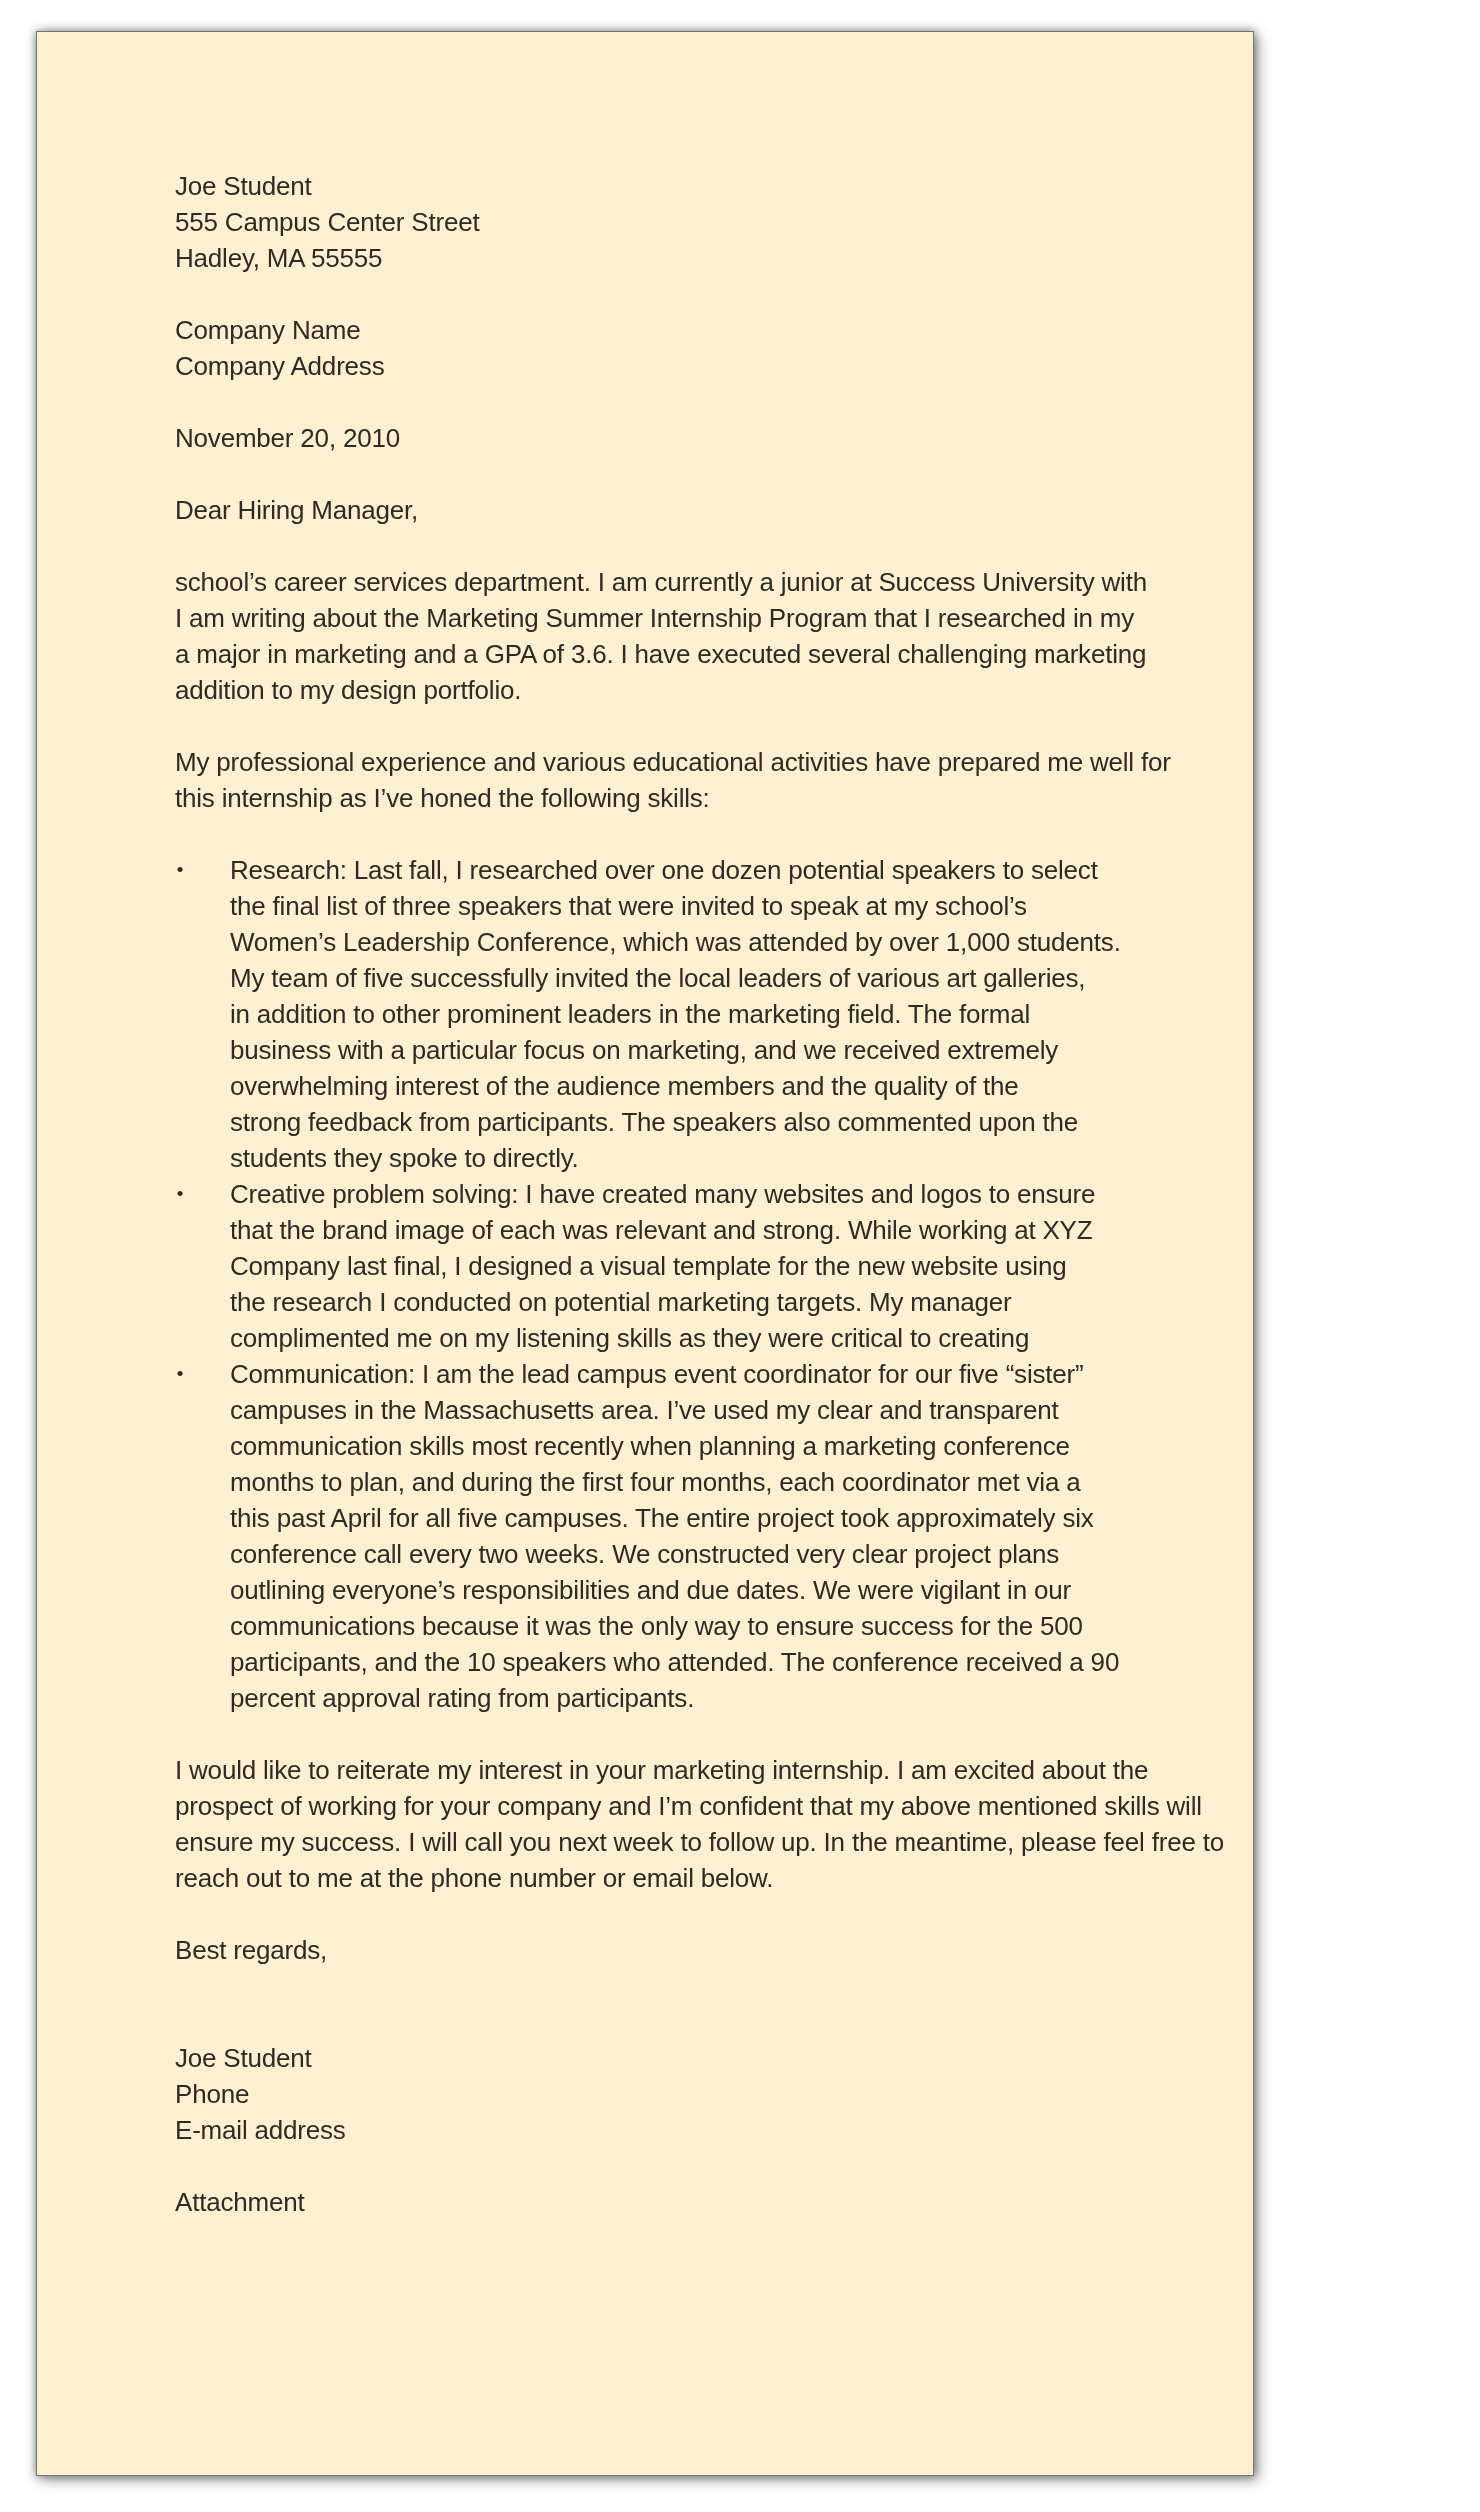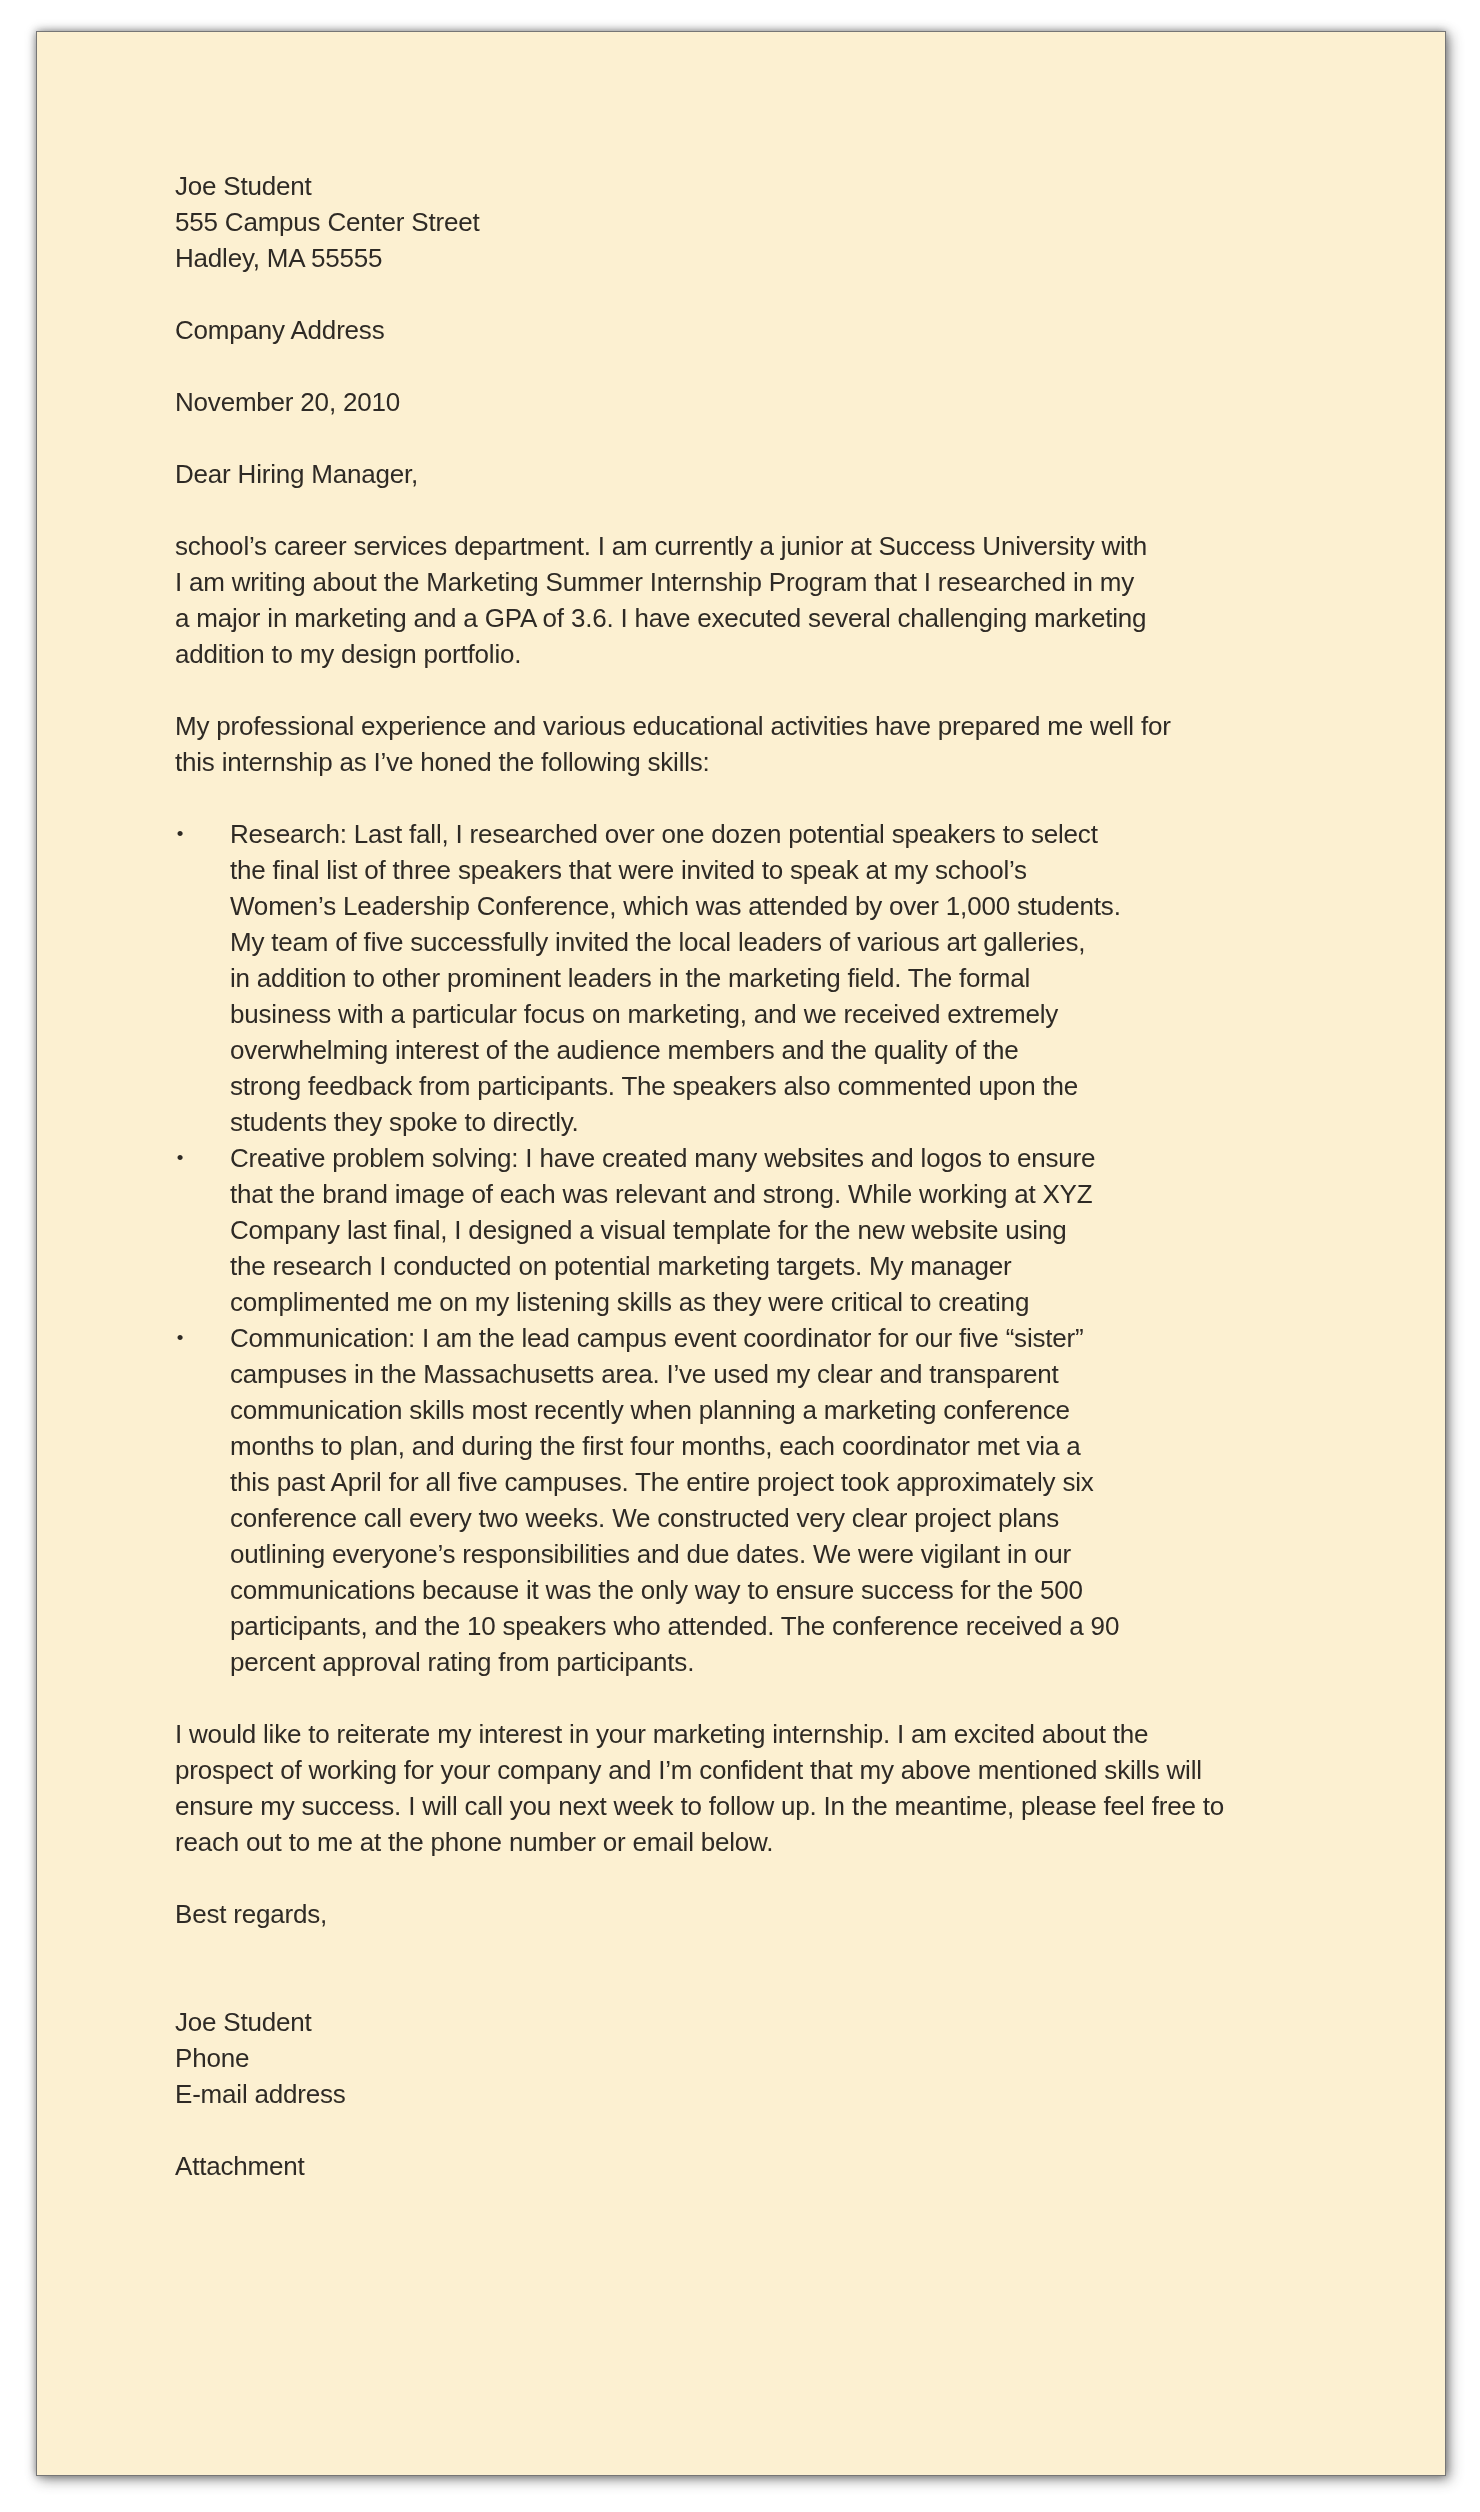--- a/index.html
+++ b/index.html
@@ -11,21 +11,21 @@
   * { box-sizing: border-box; }
   html, body {
     margin: 0; padding: 0;
     width: 1480px; height: 2512px;
     background: var(--canvas);
     font-family: "Liberation Sans", sans-serif;
   }
   .page {
     position: absolute;
     left: 36px; top: 30.5px;
-    width: 1410px; height: 2445px;
+    width: 1218px; height: 2445px;
     background: var(--paper);
     border: 1.8px solid var(--border);
     box-shadow: 0 0 8px rgba(50,50,50,0.55), 3.6px 3.6px 12.6px rgba(50,50,50,0.45);
   }
   .content {
     padding: 136px 108px 0 138px;
     color: var(--ink);
     font-size: 26px;
     line-height: 36px;
     letter-spacing: -0.2px;
@@ -46,20 +46,21 @@
 <div class="page">
   <div class="content">
 
     <div class="block">
         <div class="line">Joe Student</div>
         <div class="line">555 Campus Center Street</div>
         <div class="line">Hadley, MA 55555</div>
       </div>
 
     <div class="block gap1">
+        <div class="line">Company Name</div>
         <div class="line">Company Address</div>
       </div>
 
     <div class="block gap1">
       <div class="line">November 20, 2010</div>
     </div>
 
     <div class="block gap1">
       <div class="line">Dear Hiring Manager,</div>
     </div>

